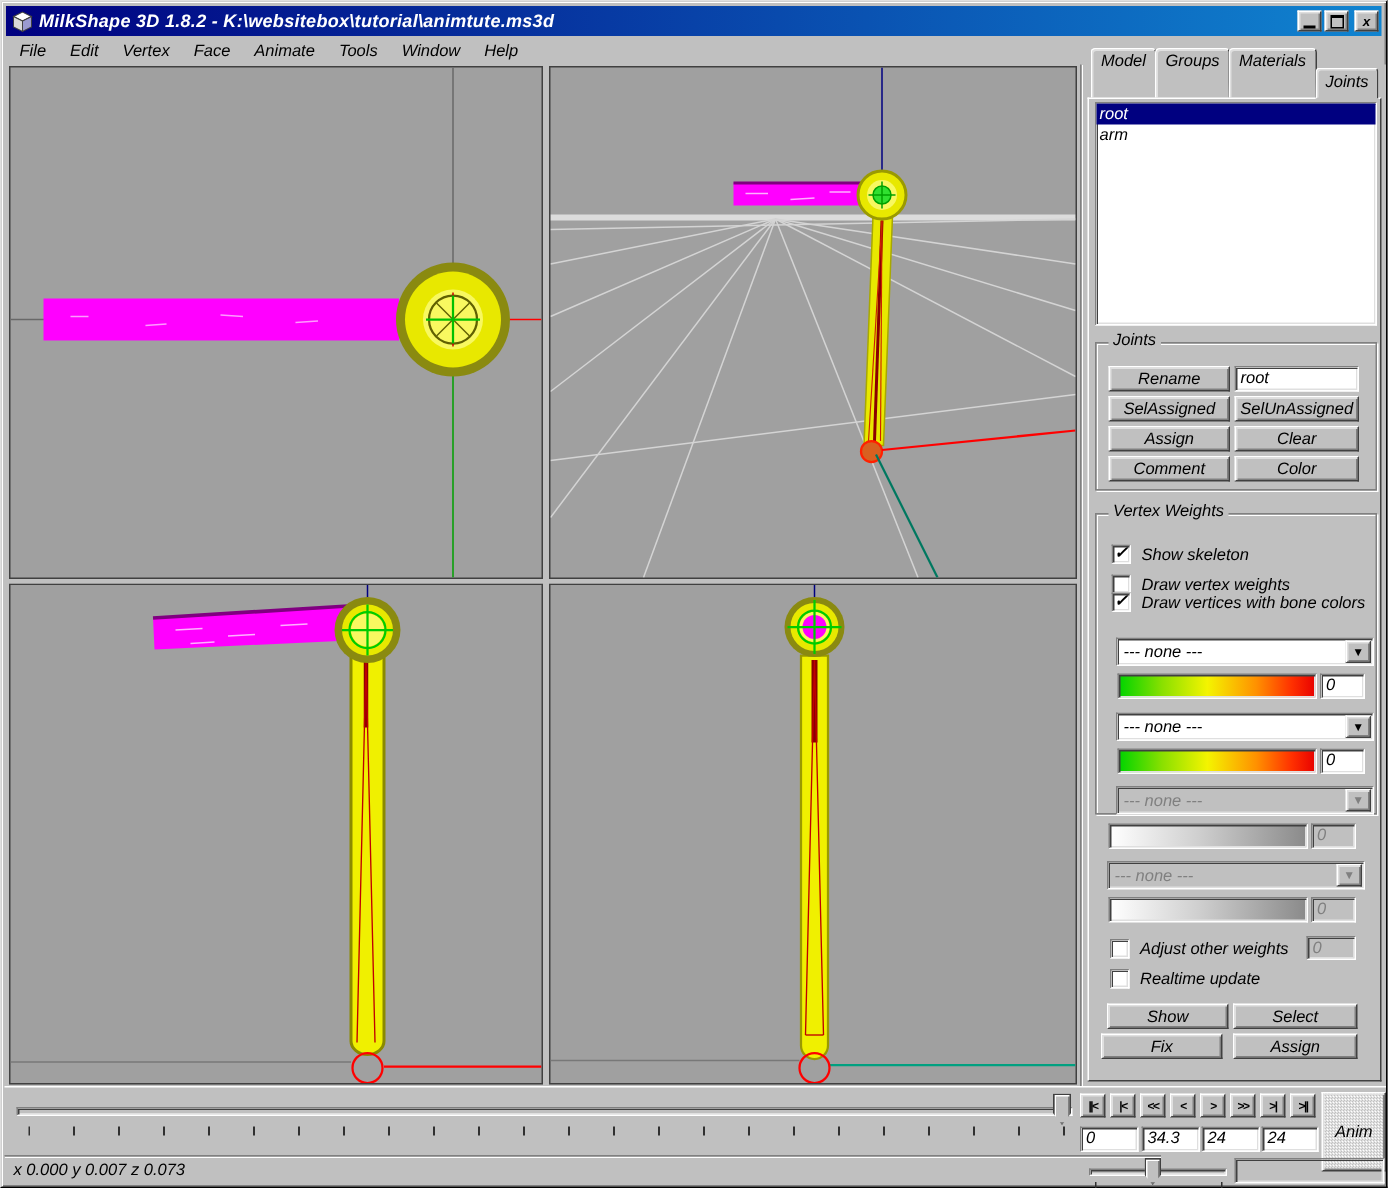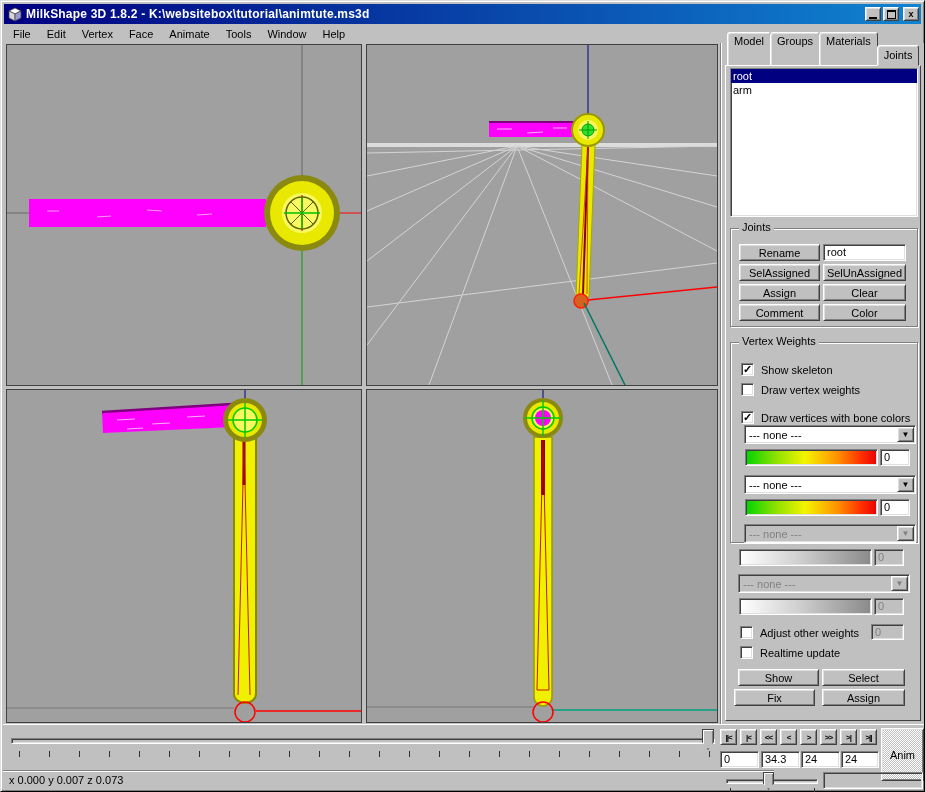--- a/index.html
+++ b/index.html
@@ -1,21 +1,21 @@
 <!DOCTYPE html>
 <html><head>
 <meta charset="utf-8">
 <style>
   * { margin:0; padding:0; box-sizing:border-box; }
   html,body { width:925px; height:792px; }
   body { font-family:"Liberation Sans", sans-serif; font-size:11px; background:#c0c0c0; color:#000; overflow:hidden; }
 
   .window { position:absolute; left:0; top:0; width:925px; height:792px; background:#c0c0c0;
             border:1px solid; border-color:#dfdfdf #000 #000 #dfdfdf;
-            box-shadow: inset 1px 1px 0 #fff, inset -1px -1px 0 #808080; }
+            box-shadow: inset 1px 1px 0 #fff, inset -1px -1px 0 #808080; font-style: italic; }
 
   
   .raised { background:#c0c0c0; border:1px solid; border-color:#fff #404040 #404040 #fff;
             box-shadow: inset 1px 1px 0 #dfdfdf, inset -1px -1px 0 #808080; }
   .sunken { border:1px solid; border-color:#808080 #fff #fff #808080;
             box-shadow: inset 1px 1px 0 #404040, inset -1px -1px 0 #dfdfdf; }
   .btn { display:flex; align-items:center; justify-content:center; cursor:default; user-select:none; }
 
   
   .titlebar { position:absolute; left:3px; top:3px; width:917px; height:20px;
@@ -296,21 +296,21 @@
         <div class="groupbox-label">Vertex Weights</div>
 
         <div class="checkrow" style="top:20px;">
           <div class="cb checked"></div>
           <span>Show skeleton</span>
         </div>
         <div class="checkrow" style="top:40px;">
           <div class="cb"></div>
           <span>Draw vertex weights</span>
         </div>
-        <div class="checkrow" style="top:68px;">
+        <div class="checkrow" style="top:52px;">
           <div class="cb checked"></div>
           <span>Draw vertices with bone colors</span>
         </div>
 
         <div class="combo sunken" style="top:82px;">
           <span class="val">--- none ---</span>
           <div class="drop raised btn">▼</div>
         </div>
         <div class="gradbar on sunken" style="top:106px;"></div>
         <div class="textfield sunken weightfield" style="top:106px;">0</div>

